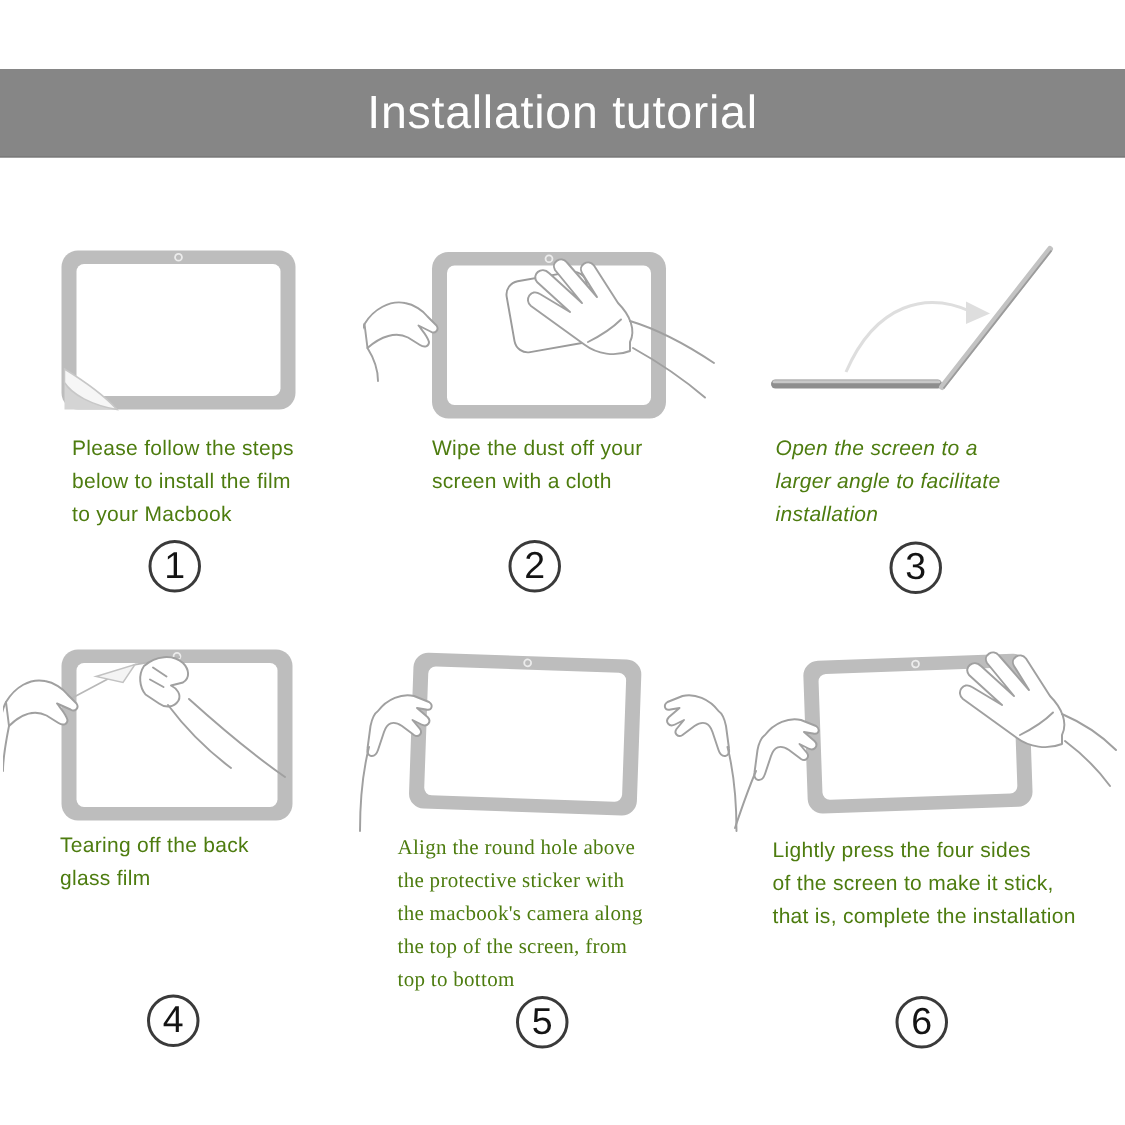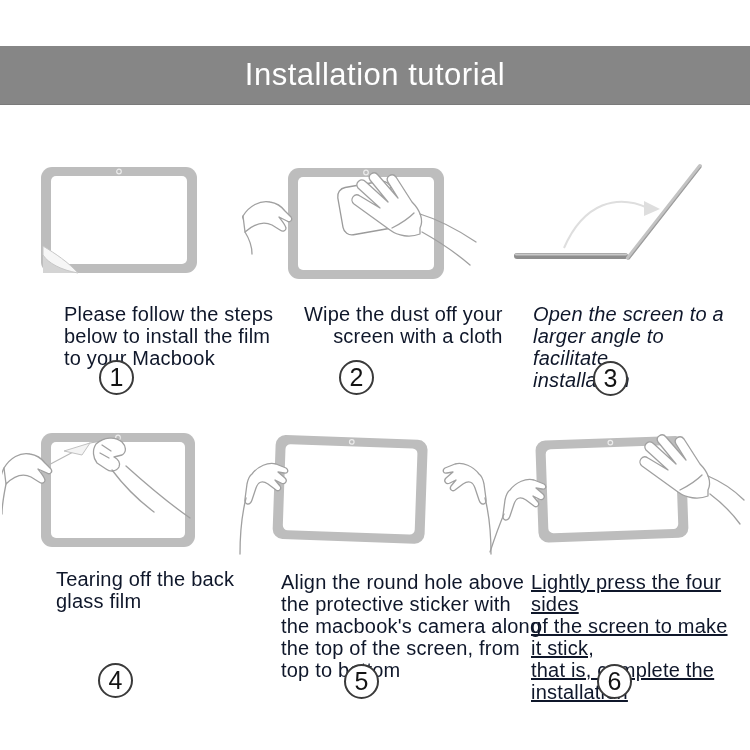--- a/index.html
+++ b/index.html
@@ -17,29 +17,29 @@
   }
   .illus{position:absolute;}
   .illus svg{display:block;width:100%;height:100%;}
   .i1{left:40px;top:166px;width:158px;height:108px;}
   .i2{left:242px;top:158px;width:240px;height:125px;}
   .i3{left:506px;top:158px;width:215px;height:108px;}
   .i4{left:2px;top:424px;width:252px;height:126px;}
   .i5{left:238px;top:428px;width:255px;height:128px;}
   .i6{left:488px;top:428px;width:258px;height:125px;}
   .caption{
-    position:absolute;margin:16px;font-size:20px;line-height:22px;color:#0f172a;
+    position:absolute;margin:0;font-size:14px;line-height:22px;color:#4d7c0f;
     white-space:pre-line;letter-spacing:0.2px;
   }
   .c1{left:48px;top:287px;}
-  .c2{left:288px;top:287px;text-align:right;}
+  .c2{left:288px;top:287px;}
   .c3{left:517px;top:287px;font-style:italic;}
   .c4{left:40px;top:552px;}
-  .c5{left:265px;top:555px;}
-  .c6{left:515px;top:555px;text-decoration:underline;}
+  .c5{left:265px;top:555px;font-family:Liberation Serif, serif;}
+  .c6{left:515px;top:555px;}
   .badge{
     position:absolute;width:35px;height:35px;border:2px solid #3a3a3a;border-radius:50%;
     display:flex;align-items:center;justify-content:center;
     font-size:25px;color:#141414;background:#fff;box-sizing:border-box;
   }
   .b1{left:99px;top:360px;}
   .b2{left:339px;top:360px;}
   .b3{left:593px;top:361px;}
   .b4{left:98px;top:663px;}
   .b5{left:344px;top:664px;}

